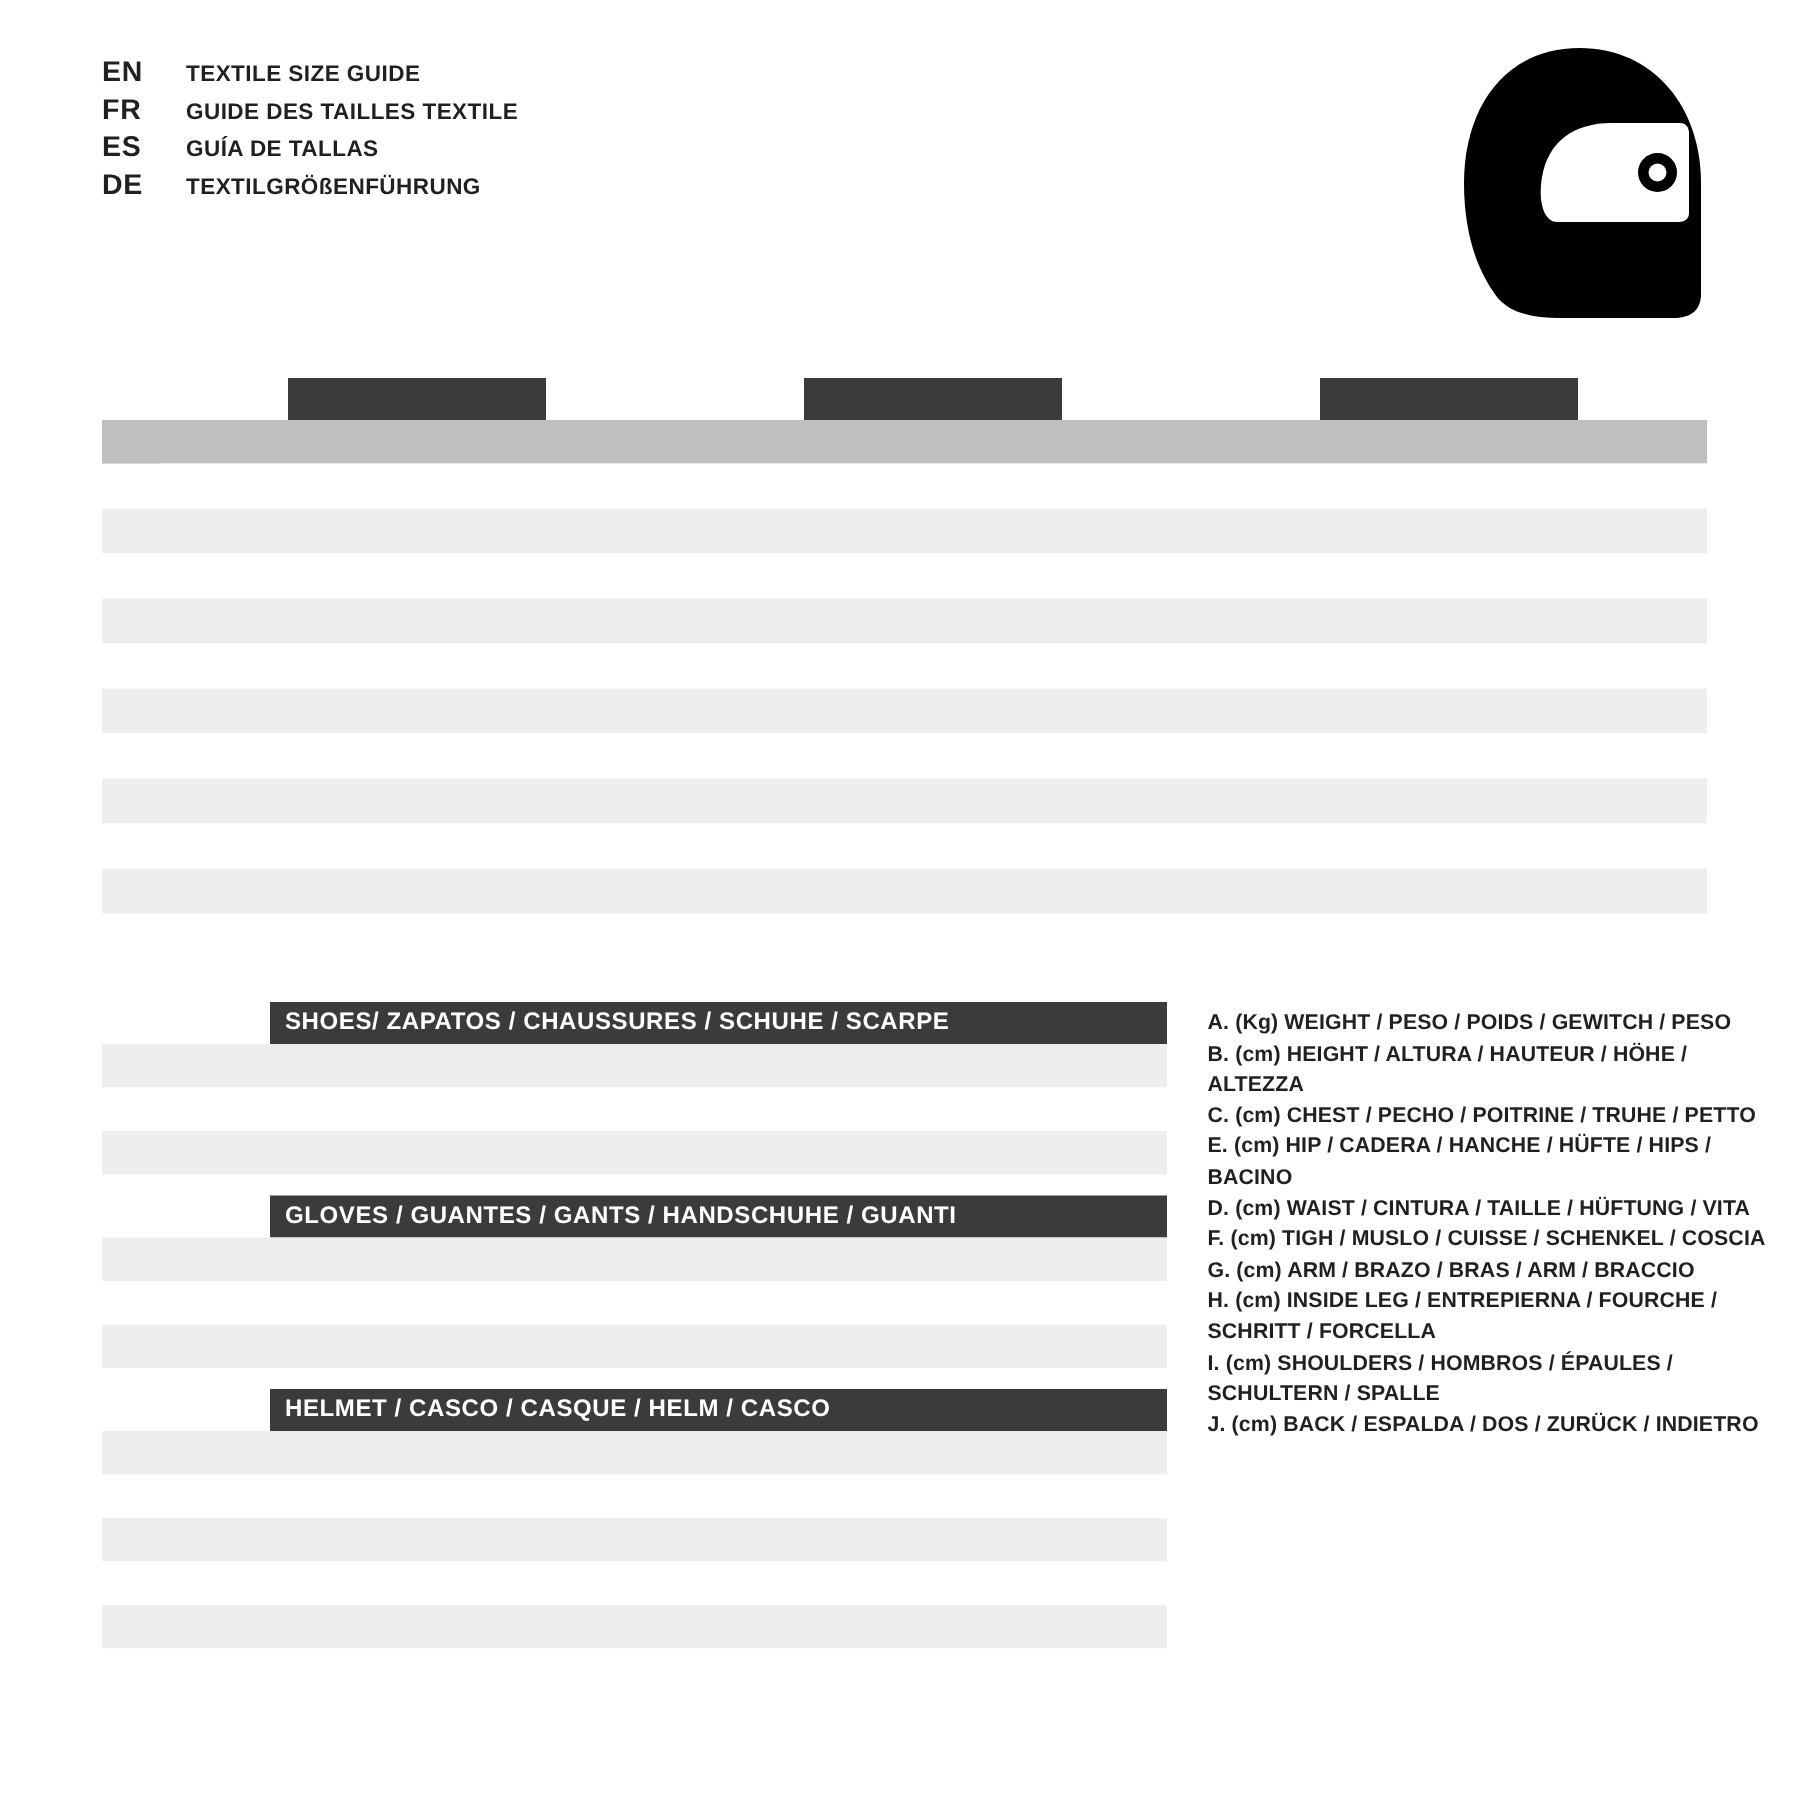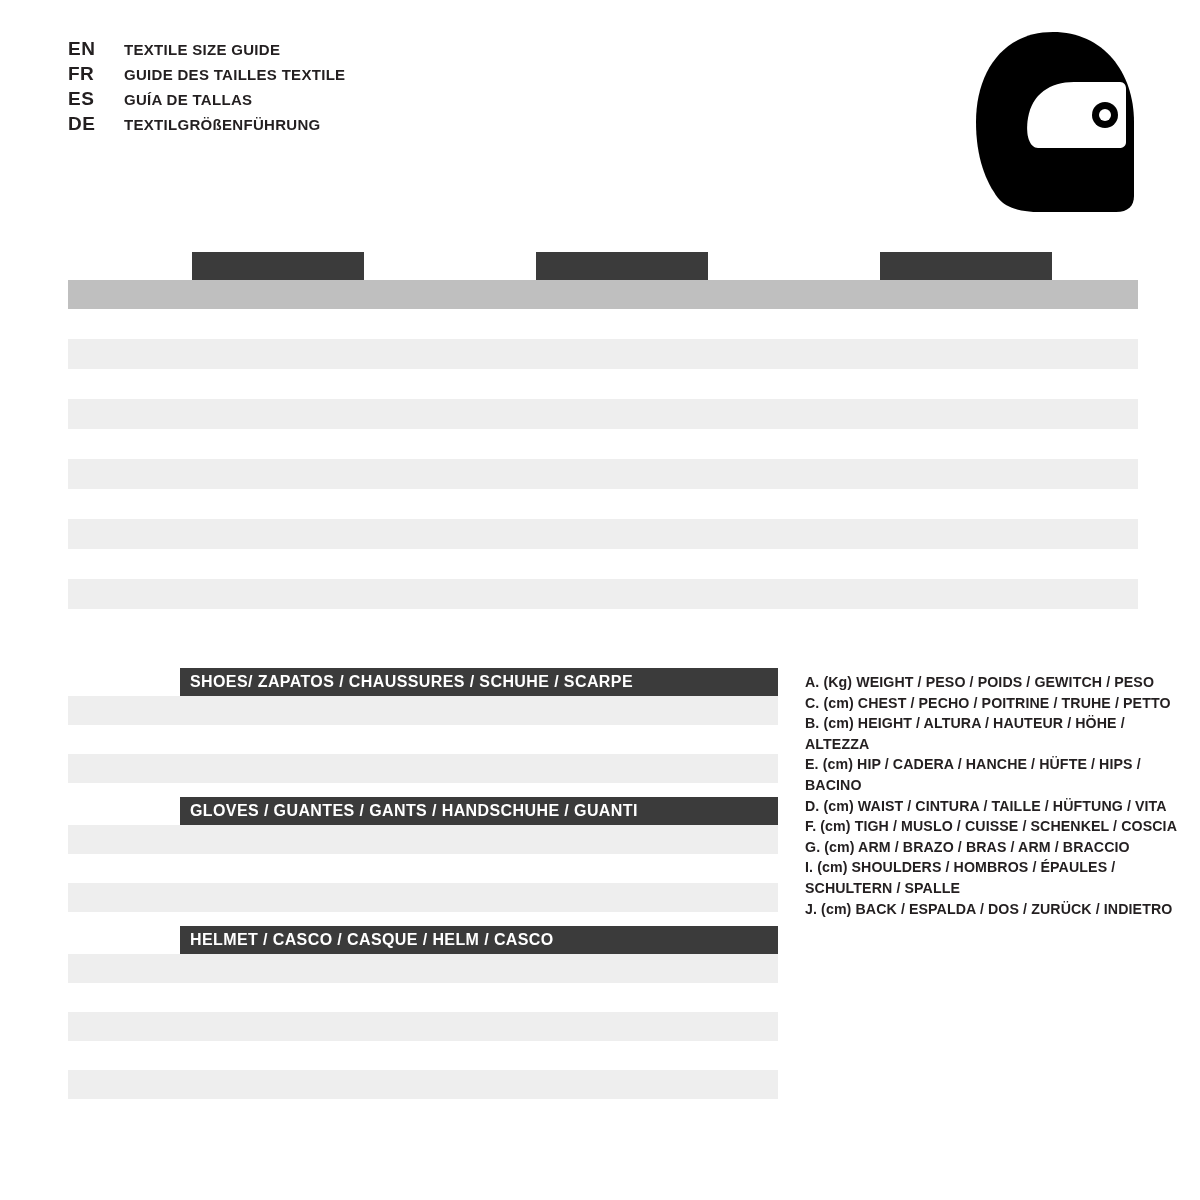--- a/index.html
+++ b/index.html
@@ -442,24 +442,26 @@
             <div class="lc" style="width: 72px;"></div>
             <div class="lc" style="width: 72px;"></div>
             <div class="lc" style="width: 72px;"></div>
           </div>
         </div>
       </div>
   </div>
 
   <div class="legend" id="legend">
       <div>A. (Kg) WEIGHT / PESO / POIDS / GEWITCH / PESO</div>
+      <div>B. (cm) HEIGHT / ALTURA / HAUTEUR / HÖHE / ALTEZZA</div>
       <div>C. (cm) CHEST / PECHO / POITRINE / TRUHE / PETTO</div>
-      <div>B. (cm) HEIGHT / ALTURA / HAUTEUR / HÖHE / ALTEZZA</div>
       <div>E. (cm) HIP / CADERA / HANCHE / HÜFTE / HIPS / BACINO</div>
       <div>D. (cm) WAIST / CINTURA / TAILLE / HÜFTUNG / VITA</div>
       <div>F. (cm) TIGH / MUSLO / CUISSE / SCHENKEL / COSCIA</div>
       <div>G. (cm) ARM / BRAZO / BRAS / ARM / BRACCIO</div>
+      <div>H. (cm) INSIDE LEG / ENTREPIERNA / FOURCHE /
+SCHRITT / FORCELLA</div>
       <div>I. (cm) SHOULDERS / HOMBROS / ÉPAULES /
 SCHULTERN / SPALLE</div>
       <div>J. (cm) BACK / ESPALDA / DOS / ZURÜCK / INDIETRO</div>
     </div>
 
 </div>
 
 </body></html>

